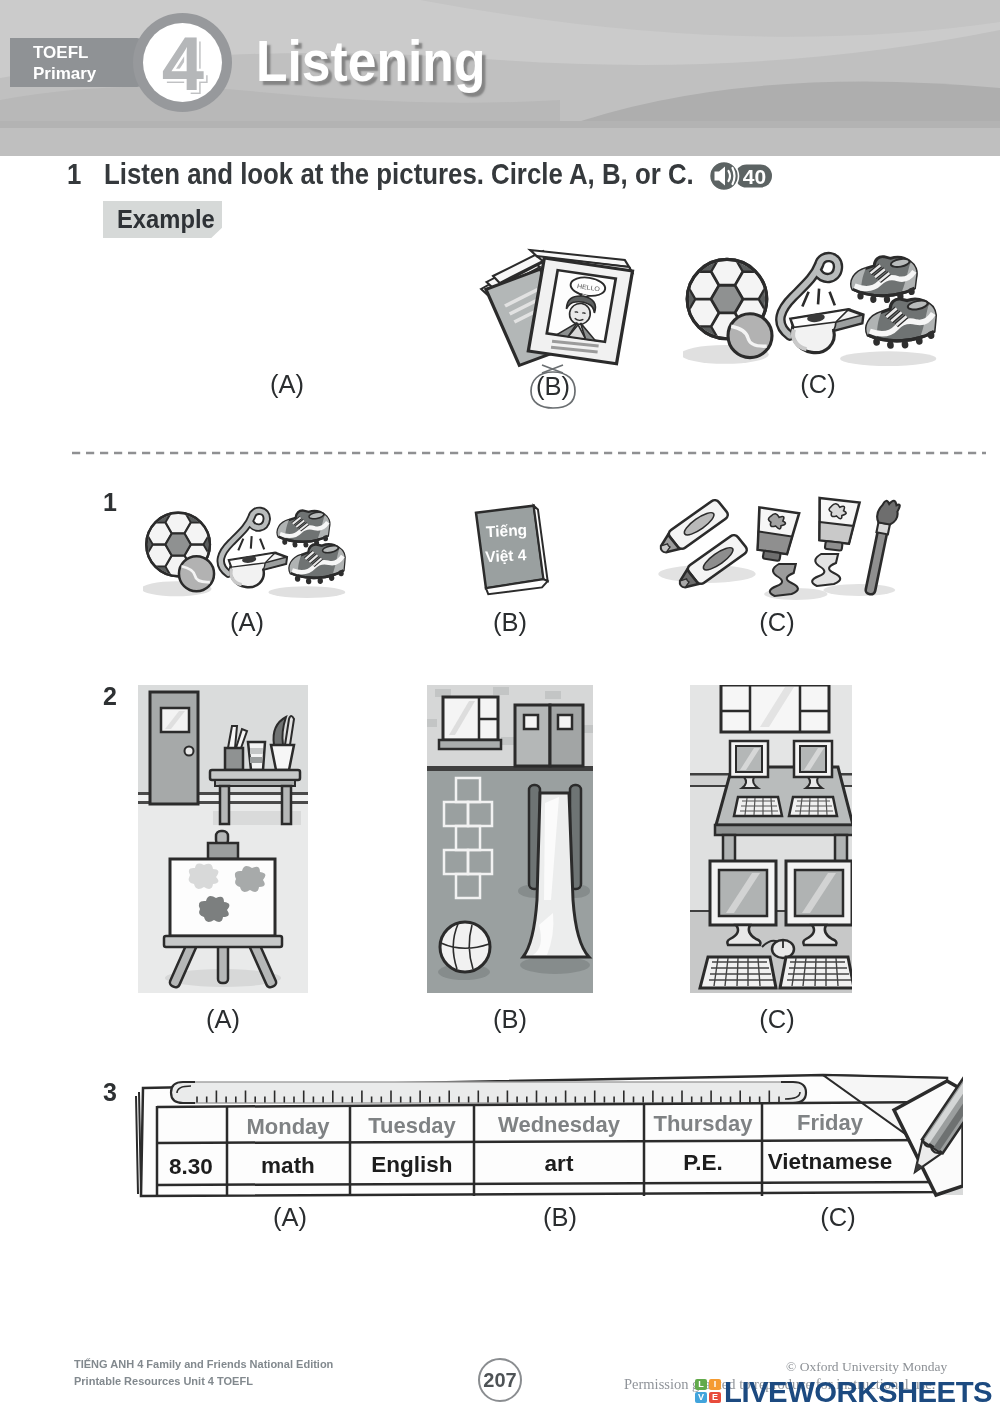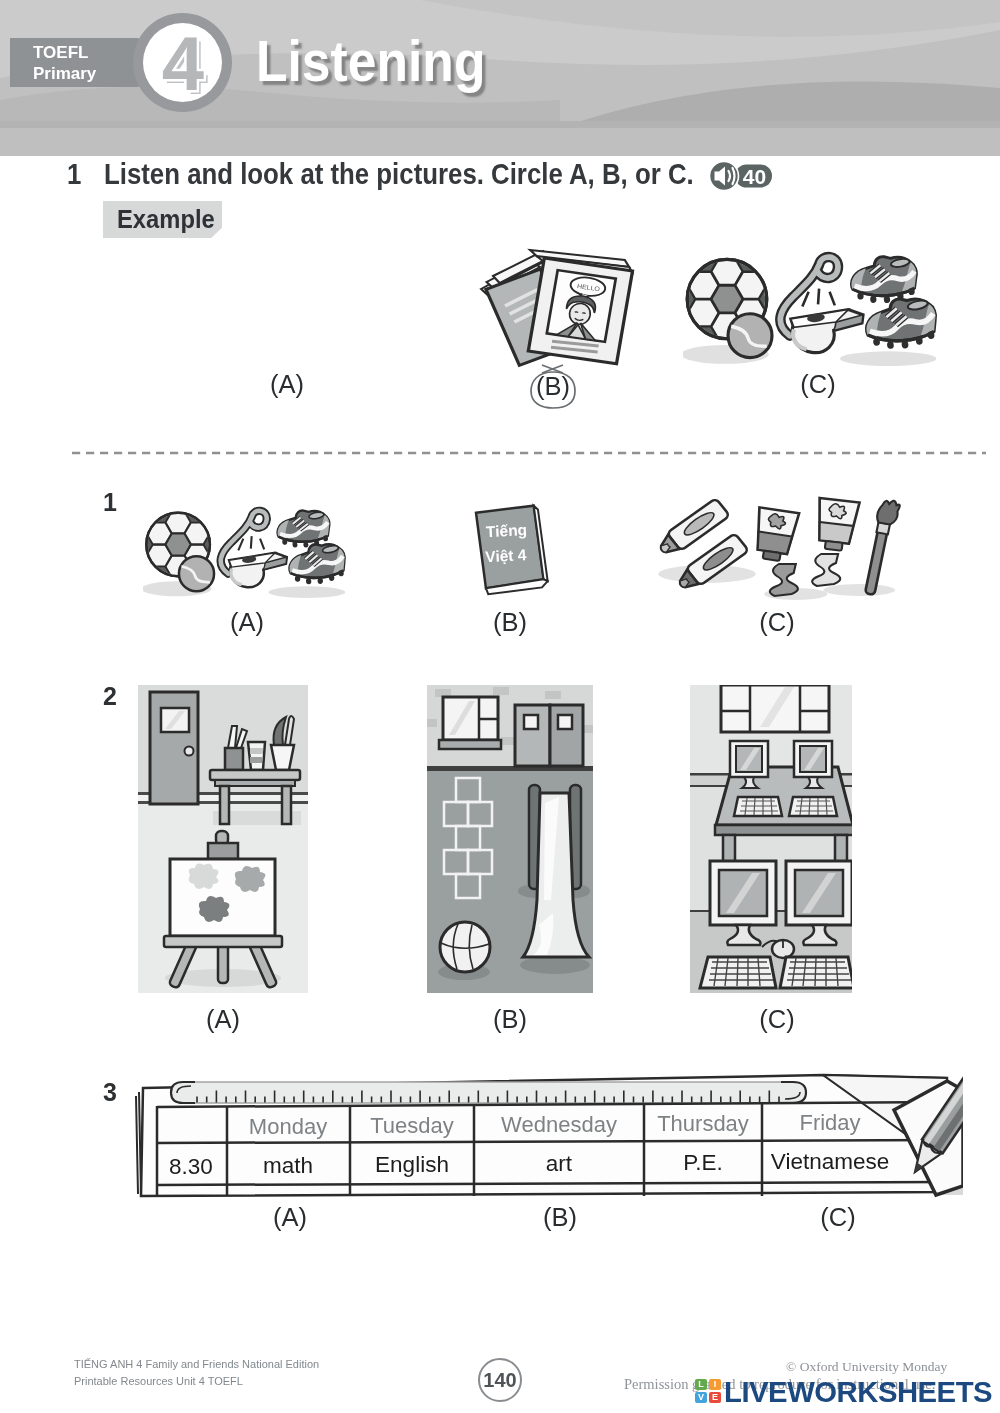--- a/index.html
+++ b/index.html
@@ -411,21 +411,21 @@
         </g>
       </g>
     </svg>
   </div>
 
   <div class="lbl" style="left:183px;top:1005px;">(A)</div>
   <div class="lbl" style="left:470px;top:1005px;">(B)</div>
   <div class="lbl" style="left:737px;top:1005px;">(C)</div>
 
   <div class="abs" style="left:103px;top:1078px;font-weight:bold;font-size:25px;color:#2e3133;">3</div>
-  <div class="abs" id="i3-table" style="left:133px;top:1068px;">
+  <div class="abs" id="i3-table" style="left:133px;top:1068px;font-weight:bold;">
     <svg width="830" height="130" viewBox="0 0 830 130">
 
       <path d="M10,20 L690,7 L814,10 L812,124 L8,128 Z" fill="#fdfdfd" stroke="#2b2b2b" stroke-width="2.5"></path>
       <path d="M6,24 L8,126 M3,28 L5,126" stroke="#2b2b2b" stroke-width="2" fill="none"></path>
       <path d="M690,7 L814,10 L813,95 Z" fill="#f6f6f6" stroke="#2b2b2b" stroke-width="2"></path>
 
       <rect x="50" y="14" width="610" height="21" fill="#eaebeb" stroke="#9f9f9f" stroke-width="1.4"></rect>
       <path d="M62,14 L50,14 Q38,14 38,24.5 Q38,35 50,35 L62,35" fill="#eaebeb" stroke="#2b2b2b" stroke-width="2.2"></path>
       <path d="M58,18 Q44,18 44,25" fill="none" stroke="#2b2b2b" stroke-width="1.6"></path>
       <path d="M648,14 L660,14 Q673,14 673,24.5 Q673,35 660,35 L648,35" fill="#eaebeb" stroke="#2b2b2b" stroke-width="2.2"></path>
@@ -467,22 +467,22 @@
         <path d="M31,-7 L151,-7" stroke="#d4d6d6" stroke-width="6"></path>
         <path d="M31,5 L151,5" stroke="#6e7171" stroke-width="7"></path>
       </g>
     </svg>
   </div>
 
   <div class="lbl" style="left:250px;top:1203px;">(A)</div>
   <div class="lbl" style="left:520px;top:1203px;">(B)</div>
   <div class="lbl" style="left:798px;top:1203px;">(C)</div>
 
-  <div class="abs" style="left:74px;top:1356px;font-weight:normal;font-size:11px;color:#82898e;line-height:17px;">TIẾNG ANH 4 Family and Friends National Edition<br>Printable Resources Unit 4 TOEFL</div>
-  <div class="abs" style="left:478px;top:1358px;width:40px;height:40px;border:2.5px solid #8a8d90;border-radius:50%;text-align:center;font-weight:bold;font-size:20px;line-height:40px;color:#4e5356;">140</div>
+  <div class="abs" style="left:74px;top:1356px;font-weight:bold;font-size:11px;color:#82898e;line-height:17px;">TIẾNG ANH 4 Family and Friends National Edition<br>Printable Resources Unit 4 TOEFL</div>
+  <div class="abs" style="left:478px;top:1358px;width:40px;height:40px;border:2.5px solid #8a8d90;border-radius:50%;text-align:center;font-weight:bold;font-size:20px;line-height:40px;color:#4e5356;">207</div>
   <div class="abs" style="left:786px;top:1359px;font-family:'Liberation Serif',serif;font-size:13.5px;color:#8d9196;">© Oxford University Monday</div>
   <div class="abs" style="left:624px;top:1376px;font-family:'Liberation Serif',serif;font-size:14.5px;color:#90949a;">Permission granted to reproduce for instructional use.</div>
 
   <div class="abs" id="lws" style="left:694px;top:1378px;width:300px;height:30px;">
     <div class="abs" style="left:1px;top:1px;width:12px;height:11px;background:#62aa4c;color:#fff;font-size:9px;font-weight:bold;text-align:center;line-height:11px;border-radius:2px;">L</div>
     <div class="abs" style="left:15px;top:1px;width:12px;height:11px;background:#f59b31;color:#fff;font-size:9px;font-weight:bold;text-align:center;line-height:11px;border-radius:2px;">I</div>
     <div class="abs" style="left:1px;top:14px;width:12px;height:11px;background:#42a4dc;color:#fff;font-size:9px;font-weight:bold;text-align:center;line-height:11px;border-radius:2px;">V</div>
     <div class="abs" style="left:15px;top:14px;width:12px;height:11px;background:#e84b3c;color:#fff;font-size:9px;font-weight:bold;text-align:center;line-height:11px;border-radius:2px;">E</div>
     <div class="abs" style="left:30px;top:-3px;font-weight:bold;font-size:30px;color:#1c4a80;transform:scaleX(0.976);transform-origin:left;letter-spacing:-0.5px;">LIVEWORKSHEETS</div>
   </div>

